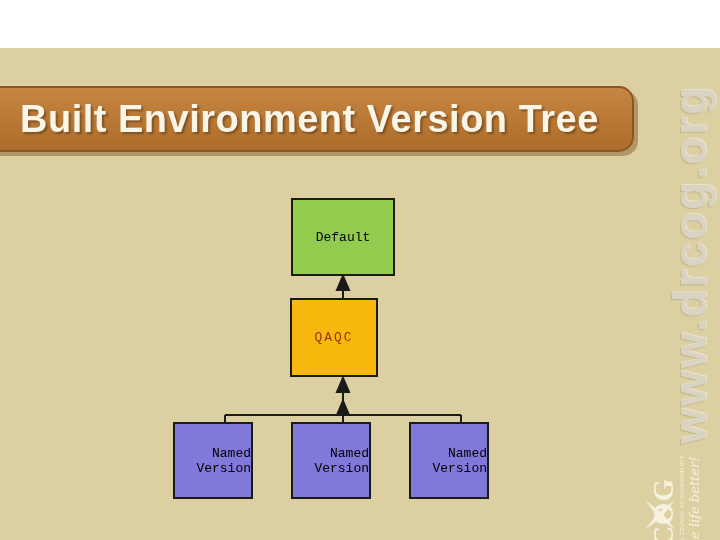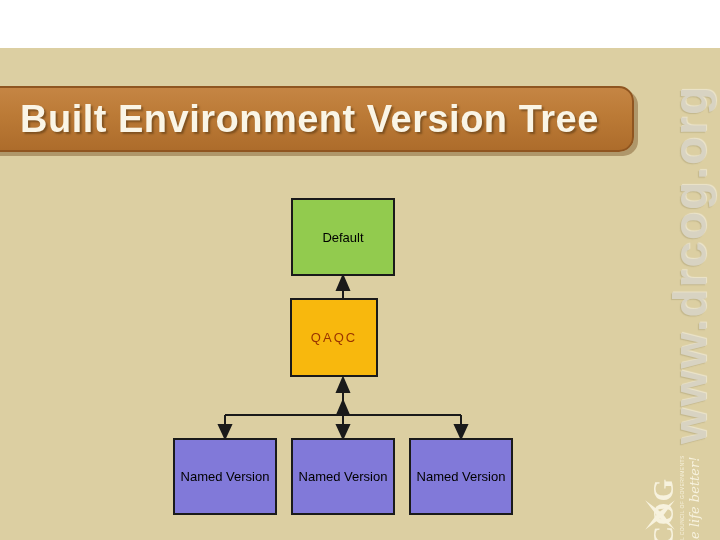--- a/index.html
+++ b/index.html
@@ -34,26 +34,27 @@
   .connector-layer{position:absolute;left:0;top:0;width:720px;height:540px;}
   .node{
     position:absolute;
     border:2px solid var(--node-border,#1a1a1a);
     display:flex;align-items:center;justify-content:center;
     box-sizing:border-box;
   }
   .node-label{
     font-size:13px;
     color:var(--node-text,#000);
-    text-align:left;
+    text-align:right;
+    font-family:Liberation Mono, monospace;
   }
   .node-default{left:291px;top:150px;width:104px;height:78px;background:var(--node-default,#92cb4e);}
   .node-qaqc{left:290px;top:250px;width:88px;height:79px;background:var(--node-qaqc,#f8b80d);}
   .node-qaqc .node-label{color:var(--qaqc-text,#993300);letter-spacing:2px;}
-  .node-named{background:var(--node-named,#8179d9);width:104px;height:77px;top:390px;}
+  .node-named{background:var(--node-named,#8179d9);width:80px;height:77px;top:374px;}
   .node-named1{left:173px;}
   .node-named2{left:291px;}
   .node-named3{left:409px;}
   
   .vertical-url{
     position:absolute;
     left:490px;top:170px;
     width:400px;height:52px;
     transform:rotate(-90deg);
     font-size:46px;font-weight:bold;

